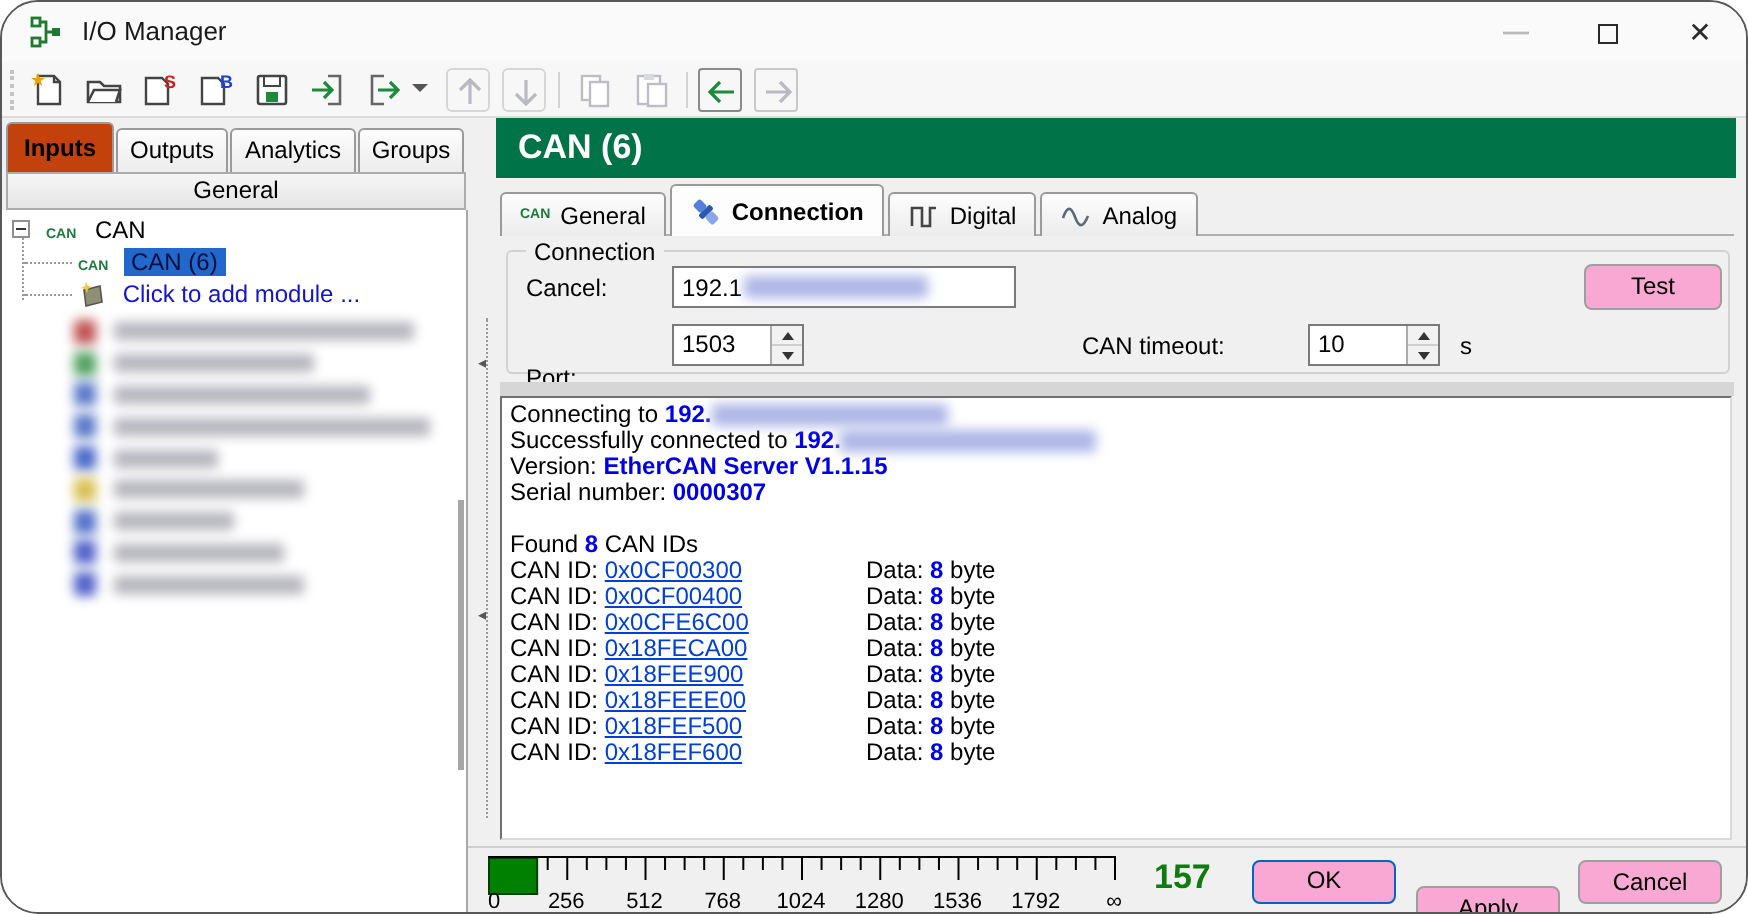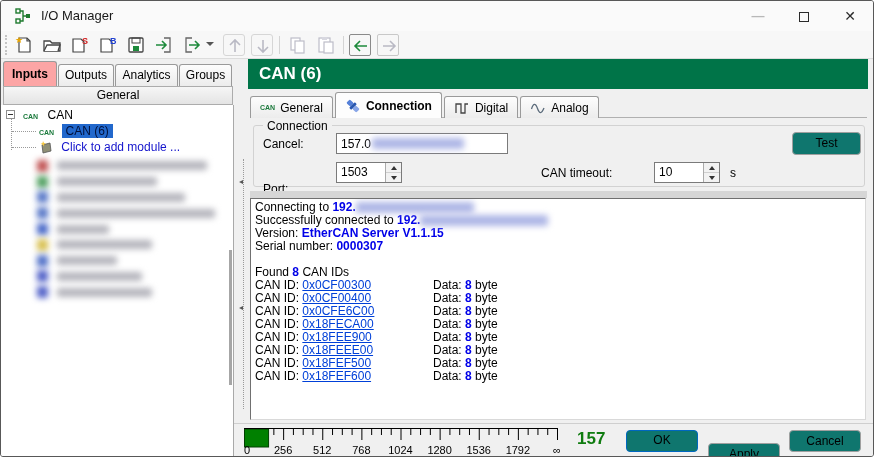--- a/index.html
+++ b/index.html
@@ -1,19 +1,19 @@
 <!DOCTYPE html>
 <html style="--header_green: #007448; --progress_green: #008000; --value_blue: #0000E8; --link_blue: #0040D8; --selection_blue: #2268CC; --count_green: #107C10;"><head>
 <meta charset="utf-8">
 <style>
   * { margin:0; padding:0; box-sizing:border-box; }
   body { background:#ffffff; font-family:"Liberation Sans", sans-serif; }
   .win {
     position:relative; width:874px; height:457px; overflow:hidden;
-    border:1px solid #585858; border-radius:3px; background:#F0F0F0;
+    border:1px solid #585858; border-radius:19px; background:#F0F0F0;
     font-size:12px; color:#000;
   }
   
   .titlebar { position:absolute; left:0; top:0; width:100%; height:30px; background:#FAFAFA; }
   .app-icon { position:absolute; left:14px; top:7px; width:16px; height:16px; }
   .title-text { position:absolute; left:40px; top:0; line-height:30px; font-size:13px; color:#191919; }
   .winbtn { position:absolute; top:0; width:46px; height:30px; text-align:center; line-height:30px; font-size:13px; cursor:default; }
   .winbtn.min { right:92px; color:#B8B8B8; font-weight:bold; }
   .winbtn.max { right:46px; }
   .winbtn.max i { display:inline-block; width:10px; height:10px; border:1.3px solid #2A2A2A; vertical-align:middle; }
@@ -21,21 +21,21 @@
   
   .toolbar { position:absolute; left:0; top:30px; width:100%; height:28px; background:#F7F7F7; border-bottom:1px solid #DCDCDC; }
   .grip { position:absolute; left:4px; top:4px; height:20px; border-left:2px dotted #C4C4C4; }
   .tbtn { position:absolute; top:3px; width:22px; height:22px; }
   .tbtn svg { width:20px; height:20px; margin:1px; }
   .tsep { position:absolute; top:5px; width:1px; height:18px; background:#D4D4D4; }
   .caret { position:absolute; top:11px; width:0; height:0; border-left:4px solid transparent; border-right:4px solid transparent; border-top:4px solid #555; }
   
   .left-tabs { position:absolute; left:2px; top:60px; height:25px; display:flex; align-items:flex-end; }
   .ltab { height:22px; line-height:20px; text-align:center; background:linear-gradient(#FDFDFD,#ECECEC); border:1px solid #9A9A9A; border-bottom:none; border-radius:3px 3px 0 0; margin-right:1px; font-size:12px; padding:0 4px; }
-  .ltab.active { height:25px; line-height:24px; font-weight:bold; background:#fca5a5; }
+  .ltab.active { height:25px; line-height:24px; font-weight:bold; background:#c2410c; }
   .gen-header { position:absolute; left:2px; top:85px; width:230px; height:19px; background:linear-gradient(#F6F6F6,#E4E4E4); border:1px solid #ACACAC; text-align:center; line-height:17px; }
   .tree { position:absolute; left:0; top:104px; width:233px; height:353px; background:#FFF; border-right:1px solid #A9A9A9; overflow:hidden; }
   .trow { position:relative; height:16px; line-height:16px; white-space:nowrap; }
   .expander { position:absolute; left:5px; top:3px; width:9px; height:9px; border:1px solid #8F8F8F; background:#FFF; }
   .expander::after { content:""; position:absolute; left:1px; top:3px; width:5px; height:1px; background:#333; }
   .can-ico { font-weight:bold; font-size:7px; color:#1B7A3C; letter-spacing:0; font-family:"Liberation Sans", sans-serif; }
   .sel { background:var(--selection_blue,#2268CC); color:#00103A; padding:0 4px; }
   .add-label { color:#1414CC; }
   .tree-dots { position:absolute; border-left:1px dotted #9A9A9A; }
   .tree-hdots { position:absolute; border-top:1px dotted #9A9A9A; }
@@ -57,21 +57,21 @@
   .group-title { position:absolute; left:262px; top:118px; background:#F0F0F0; padding:0 4px; z-index:3; }
   .flabel { position:absolute; font-size:12px; }
   .tinput { position:absolute; background:#FFF; border:1px solid #7A7A7A; font-size:12px; padding:2px 4px; display:flex; align-items:center; }
   .spinner { position:absolute; background:#FFF; border:1px solid #7A7A7A; display:flex; }
   .spinner .num { flex:1; padding:2px 4px; font-size:12px; }
   .spin { width:16px; border-left:1px solid #ABABAB; display:flex; flex-direction:column; }
   .spin div { flex:1; display:flex; align-items:center; justify-content:center; background:#F2F2F2; }
   .spin div + div { border-top:1px solid #CFCFCF; }
   .tri-up { width:0; height:0; border-left:3px solid transparent; border-right:3px solid transparent; border-bottom:4px solid #333; }
   .tri-dn { width:0; height:0; border-left:3px solid transparent; border-right:3px solid transparent; border-top:4px solid #333; }
-  .btn { position:absolute; background:#0f766e; border:1px solid #9F9F9F; border-radius:4px; text-align:center; font-size:12px; font-family:"Liberation Sans", sans-serif; }
+  .btn { position:absolute; background:#f9a8d4; border:1px solid #9F9F9F; border-radius:4px; text-align:center; font-size:12px; font-family:"Liberation Sans", sans-serif; }
   .btn.default { border:1.5px solid #0067C0; }
   .hsplit { position:absolute; left:249px; top:190px; width:617px; height:7px; background:#D6D6D6; }
   
   .logbox { position:absolute; left:249px; top:197px; width:616px; height:222px; background:#FFF; border:1px solid; border-color:#707070 #D9D9D9 #D9D9D9 #707070; padding:2px 0 0 4px; overflow:hidden; }
   .log-line { height:13px; line-height:13px; font-size:12px; white-space:nowrap; }
   .val { color:var(--value_blue,#0000E8); font-weight:bold; }
   .lnk { color:var(--link_blue,#0040D8); font-weight:normal; text-decoration:underline; cursor:pointer; }
   .can-row { display:flex; }
   .can-row .cid { width:178px; flex:none; }
   .blur-chip { display:inline-block; vertical-align:middle; height:11px; background:#AEB6E6; filter:blur(3px); border-radius:2px; }
@@ -288,21 +288,21 @@
       </svg>
       <span>Analog</span>
     </div>
   </div>
 
   <div class="groupbox"></div>
   <div class="group-title">Connection</div>
 
   <span class="flabel" style="left:262px; top:136px">Cancel:</span>
   <div class="tinput" style="left:335px; top:132px; width:172px; height:21px">
-    <span>157.0</span>
+    <span>192.1</span>
     <span class="blur-chip" style="width:92px; margin-left:1px"></span>
   </div>
   <div class="btn" style="left:791px; top:131px; width:69px; height:23px; line-height:21px">Test</div>
 
   <span class="flabel" style="left:262px; top:181px">Port:</span>
   <div class="spinner" style="left:335px; top:161px; width:66px; height:21px">
     <span class="num">1503</span>
     <span class="spin">
         <div>
           <i class="tri-up"></i>

